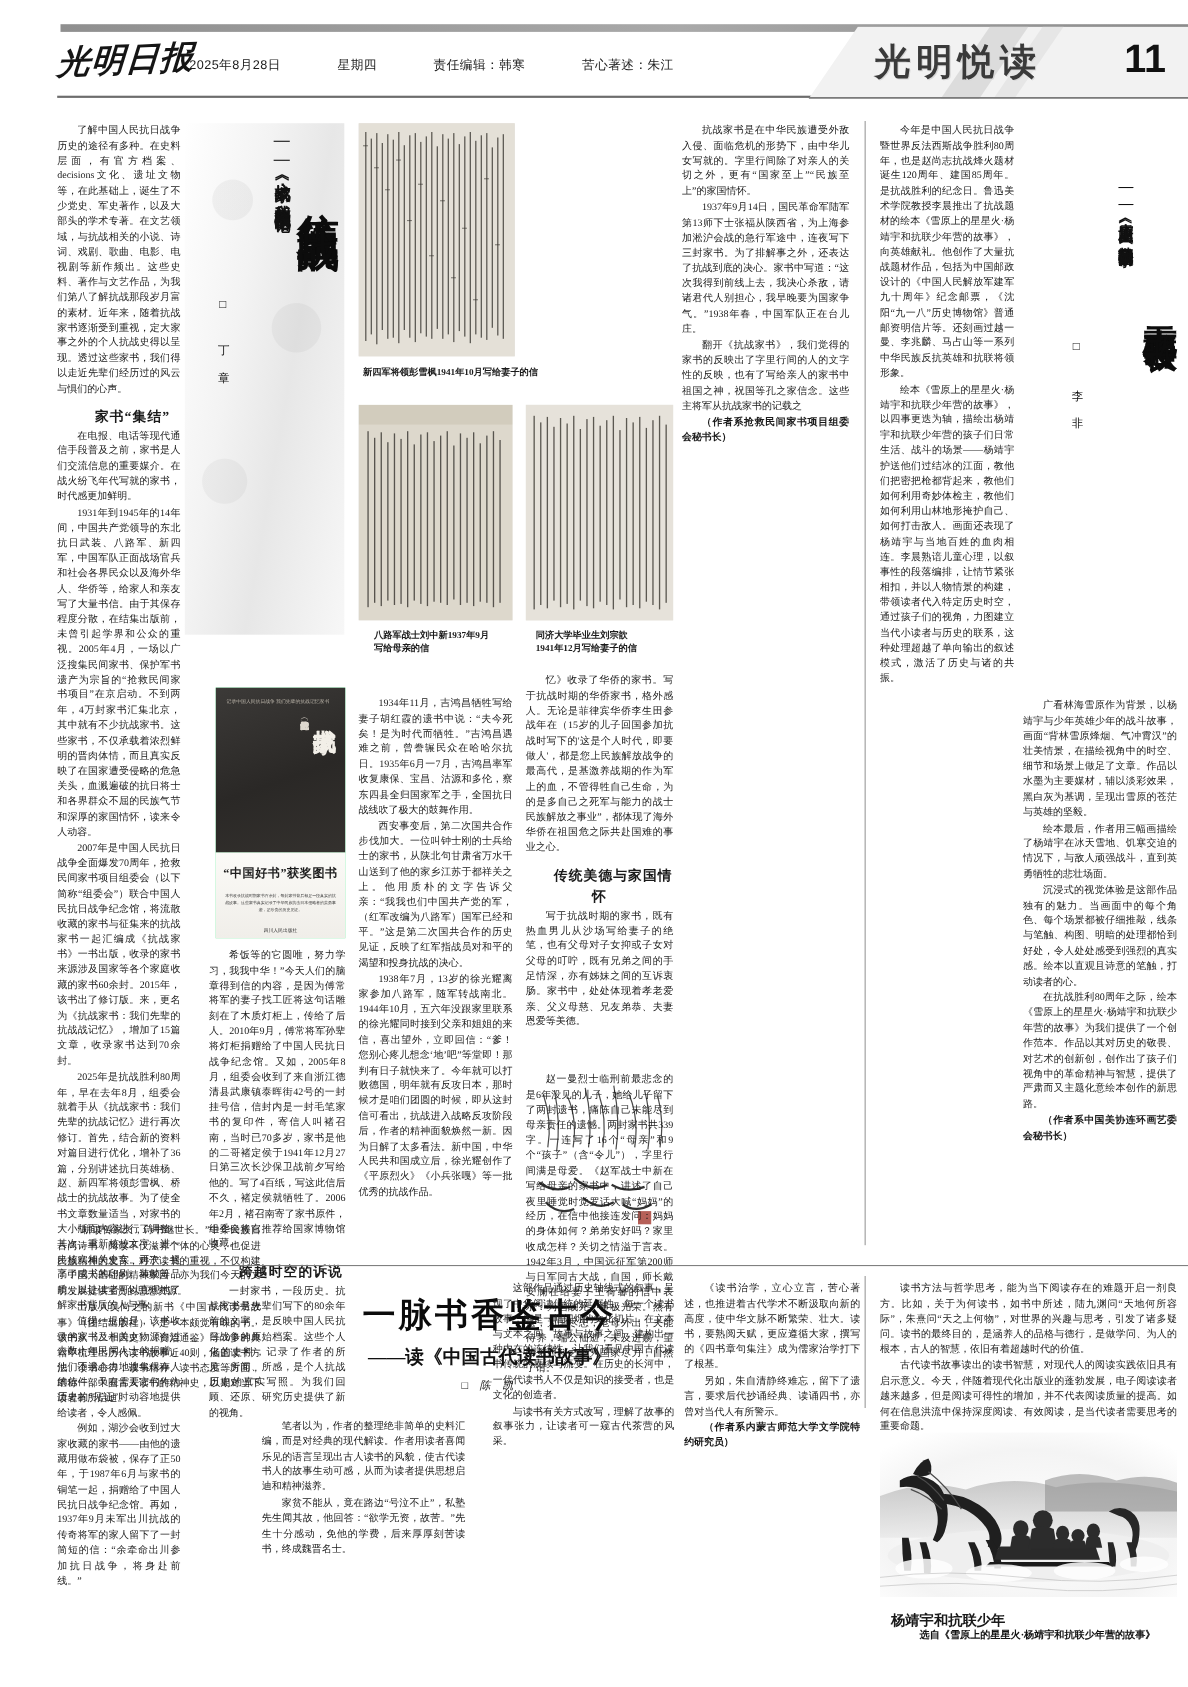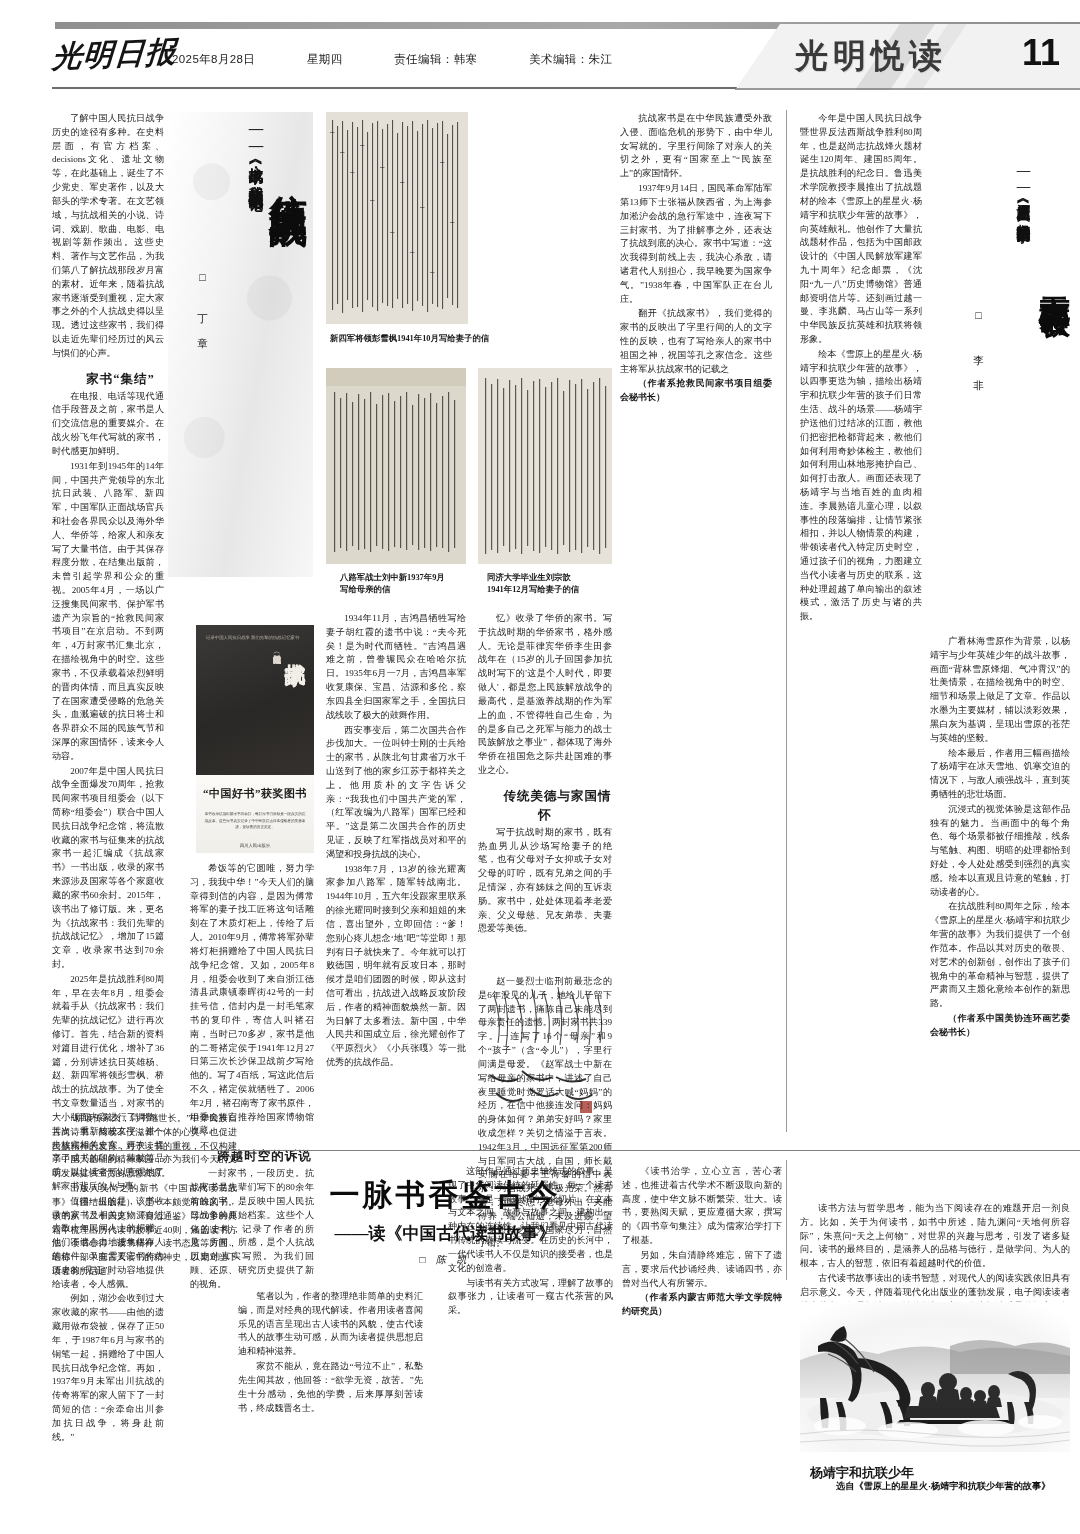--- a/index.html
+++ b/index.html
@@ -148,40 +148,40 @@
 
 <div class="page">
 
   <div class="masthead">
     <div class="mast-topbar"></div>
     <div class="logo">光明日报</div>
     <div class="mast-meta">
       <span>2025年8月28日</span>
       <span>星期四</span>
       <span>责任编辑：韩寒</span>
-      <span>美术编辑：朱江</span>
+      <span>苦心著述：朱江</span>
     </div>
     <div class="mast-rule"></div>
     <div class="mast-diag">
       <svg width="345" height="66" viewBox="0 0 345 66">
         <polygon points="0,66 45,0 345,0 345,66" fill="#f2f2f2"></polygon>
         <polygon points="120,66 165,0 200,0 155,66" fill="#dcdcdc"></polygon>
         <polygon points="168,66 213,0 232,0 187,66" fill="#e6e6e6"></polygon>
         <line x1="0" y1="65" x2="345" y2="65" stroke="#7b7b7b" stroke-width="1.5"></line>
       </svg>
     </div>
     <div class="section-title">光明悦读</div>
     <div class="page-num">11</div>
   </div>
 
   <div class="col" style="left:52px; top:112px; width:112px; height:1020px;">
     <p>了解中国人民抗日战争历史的途径有多种。在史料层面，有官方档案、decisions文化、遗址文物等，在此基础上，诞生了不少党史、军史著作，以及大部头的学术专著。在文艺领域，与抗战相关的小说、诗词、戏剧、歌曲、电影、电视剧等新作频出。这些史料、著作与文艺作品，为我们第八了解抗战那段岁月富的素材。近年来，随着抗战家书逐渐受到重视，定大家事之外的个人抗战史得以呈现。透过这些家书，我们得以走近先辈们经历过的风云与惧们的心声。</p>
     <p class="subhead">家书“集结”</p>
     <p>在电报、电话等现代通信手段普及之前，家书是人们交流信息的重要媒介。在战火纷飞年代写就的家书，时代感更加鲜明。</p>
-    <p>1931年到1945年的14年间，中国共产党领导的东北抗日武装、八路军、新四军，中国军队正面战场官兵和社会各界民众以及海外华人、华侨等，给家人和亲友写了大量书信。由于其保存程度分散，在结集出版前，未曾引起学界和公众的重视。2005年4月，一场以广泛搜集民间家书、保护军书遗产为宗旨的“抢救民间家书项目”在京启动。不到两年，4万封家书汇集北京，在描绘视角中的时空。这些家书，不仅承载着浓烈鲜明的晋肉体情，而且真实反映了在国家遭受侵略的危急关头，血溅遍破的抗日将士和各界群众不屈的民族气节和深厚的家国情怀，读来令人动容。</p>
+    <p>1931年到1945年的14年间，中国共产党领导的东北抗日武装、八路军、新四军，中国军队正面战场官兵和社会各界民众以及海外华人、华侨等，给家人和亲友写了大量书信。由于其保存程度分散，在结集出版前，未曾引起学界和公众的重视。2005年4月，一场以广泛搜集民间家书、保护军书遗产为宗旨的“抢救民间家书项目”在京启动。不到两年，4万封家书汇集北京，其中就有不少抗战家书。这些家书，不仅承载着浓烈鲜明的晋肉体情，而且真实反映了在国家遭受侵略的危急关头，血溅遍破的抗日将士和各界群众不屈的民族气节和深厚的家国情怀，读来令人动容。</p>
     <p>2007年是中国人民抗日战争全面爆发70周年，抢救民间家书项目组委会（以下简称“组委会”）联合中国人民抗日战争纪念馆，将流散收藏的家书与征集来的抗战家书一起汇编成《抗战家书》一书出版，收录的家书来源涉及国家等各个家庭收藏的家书60余封。2015年，该书出了修订版。来，更名为《抗战家书：我们先辈的抗战战记忆》，增加了15篇文章，收录家书达到70余封。</p>
     <p>2025年是抗战胜利80周年，早在去年8月，组委会就着手从《抗战家书：我们先辈的抗战记忆》进行再次修订。首先，结合新的资料对篇目进行优化，增补了36篇，分别讲述抗日英雄杨、赵、新四军将领彭雪枫、桥战士的抗战故事。为了使全书文章数量适当，对家书的大小版面内容进行了调整。其次，重新核校文字，进一步核实相关史实。再次，提高了成书的印刷、装帧等品质，以让读者可以直观地了解家书背后的人与事。</p>
     <p>值得一提的是，该书收录的家书及相关文物源自过去数十年民间人士的捐赠。他们不遗余力地搜集保存人的信件，又在需要它们作为历史的“见证”时动容地提供给读者，令人感佩。</p>
     <p>例如，湖沙会收到过大家收藏的家书——由他的遗藏用做布袋被，保存了正50年，于1987年6月与家书的铜笔一起，捐赠给了中国人民抗日战争纪念馆。再如，1937年9月未军出川抗战的传奇将军的家人留下了一封简短的信：“余牵命出川参加抗日战争，将身赴前线。”</p>
     <p></p>
   </div>
 
   <div class="hl-block">
     <div class="hl-bg"></div>
     <div class="v-sub">——《抗战家书：我们先辈的抗战记忆》略记</div>
@@ -323,21 +323,21 @@
       <div class="bc-pub">四川人民出版社</div>
     </div>
   </div>
 
   <div class="col" style="left:190px; top:862px; width:124px; height:270px;">
     <p>希饭等的它圆唯，努力学习，我我中华！”今天人们的脑章得到信的内容，是因为傅常将军的妻子找工匠将这句话雕刻在了木质灯柜上，传给了后人。2010年9月，傅常将军孙辈将灯柜捐赠给了中国人民抗日战争纪念馆。又如，2005年8月，组委会收到了来自浙江德清县武康镇泰晖街42号的一封挂号信，信封内是一封毛笔家书的复印件，寄信人叫褚召南，当时已70多岁，家书是他的二哥褚定侯于1941年12月27日第三次长沙保卫战前夕写给他的。写了4百纸，写这此信后不久，褚定侯就牺牲了。2006年2月，褚召南寄了家书原件，组委会将它推荐给国家博物馆收藏。</p>
     <p class="subhead">跨越时空的诉说</p>
     <p>一封家书，一段历史。抗战家书是先辈们写下的80余年前的文字，是反映中国人民抗日战争的原始档案。这些个人化的史料，记录了作者的所见、所闻、所感，是个人抗战历史的真实写照。为我们回顾、还原、研究历史提供了新的视角。</p>
   </div>
 
-  <div class="col" style="left:326px; top:612px; width:140px; height:520px;">
+  <div class="col" style="left:326px; top:633px; width:140px; height:520px;">
     <p>1934年11月，吉鸿昌牺牲写给妻子胡红霞的遗书中说：“夫今死矣！是为时代而牺牲。”吉鸿昌遇难之前，曾誊辗民众在哈哈尔抗日。1935年6月一7月，吉鸿昌率军收复康保、宝昌、沽源和多伦，察东四县全归国家军之手，全国抗日战线吹了极大的鼓舞作用。</p>
     <p>西安事变后，第二次国共合作步伐加大。一位叫钟士刚的士兵给士的家书，从陕北句甘肃省万水千山送到了他的家乡江苏于都祥关之上。他用质朴的文字告诉父亲：“我我也们中国共产党的军，（红军改编为八路军）国军已经和平。”这是第二次国共合作的历史见证，反映了红军指战员对和平的渴望和投身抗战的决心。</p>
     <p>1938年7月，13岁的徐光耀离家参加八路军，随军转战南北。1944年10月，五六年没跟家里联系的徐光耀同时接到父亲和姐姐的来信，喜出望外，立即回信：“爹！您别心疼儿想念‘地’吧”等堂即！那判有日子就快来了。今年就可以打败德国，明年就有反攻日本，那时候才是咱们团圆的时候，即从这封信可看出，抗战进入战略反攻阶段后，作者的精神面貌焕然一新。因为日解了太多看法。新中国，中华人民共和国成立后，徐光耀创作了《平原烈火》《小兵张嘎》等一批优秀的抗战作品。</p>
   </div>
 
   <div class="col" style="left:478px; top:612px; width:134px; height:350px;">
     <p>忆》收录了华侨的家书。写于抗战时期的华侨家书，格外感人。无论是菲律宾华侨李生田参战年在（15岁的儿子回国参加抗战时写下的'这是个人时代，即要做人'，都是您上民族解放战争的最高代，是基激养战期的作为军上的血，不管得牲自己生命，为的是多自己之死军与能力的战士民族解放之事业”，都体现了海外华侨在祖国危之际共赴国难的事业之心。</p>
     <p class="subhead">传统美德与家国情怀</p>
     <p>写于抗战时期的家书，既有热血男儿从沙场写给妻子的绝笔，也有父母对子女抑或子女对父母的叮咛，既有兄弟之间的手足情深，亦有姊妹之间的互诉衷肠。家书中，处处体现着孝老爱亲、父义母慈、兄友弟恭、夫妻恩爱等美德。</p>
   </div>
@@ -412,21 +412,21 @@
     <p>这部作品通过历史轴线式的叙事，呈现了中华阅读传统的延展性。每一个读书故事，都是一幅闪烁的文化切片，在文本与文本之间、故事与故事之间，建构出一种内在的连续性，让我们看见中国古代读书传统的赓续与流变。在历史的长河中，一代代读书人不仅是知识的接受者，也是文化的创造者。</p>
     <p>与读书有关方式改写，理解了故事的叙事张力，让读者可一窥古代茶营的风采。</p>
   </div>
 
   <div class="col" style="left:622px; top:1165px; width:160px; height:360px;">
     <p>《读书治学，立心立言，苦心著述，也推进着古代学术不断汲取向新的高度，使中华文脉不断繁荣、壮大。读书，要熟阅天赋，更应遵循大家，撰写的《四书章句集注》成为儒家治学打下了根基。</p>
     <p>另如，朱自清静终难忘，留下了遗言，要求后代抄诵经典、读诵四书，亦曾对当代人有所警示。</p>
     <p class="credit">（作者系内蒙古师范大学文学院特约研究员）</p>
   </div>
 
-  <div class="col" style="left:800px; top:1165px; width:270px; height:130px;margin-top:37px;">
+  <div class="col" style="left:800px; top:1165px; width:270px; height:130px;">
     <p>读书方法与哲学思考，能为当下阅读存在的难题开启一剂良方。比如，关于为何读书，如书中所述，陆九渊问“天地何所容际”，朱熹问“天之上何物”，对世界的兴趣与思考，引发了诸多疑问。读书的最终目的，是涵养人的品格与德行，是做学问、为人的根本，古人的智慧，依旧有着超越时代的价值。</p>
     <p>古代读书故事读出的读书智慧，对现代人的阅读实践依旧具有启示意义。今天，伴随着现代化出版业的蓬勃发展，电子阅读读者越来越多，但是阅读可得性的增加，并不代表阅读质量的提高。如何在信息洪流中保持深度阅读、有效阅读，是当代读者需要思考的重要命题。</p>
   </div>
 
   <div class="art-img">
     <svg width="270" height="150" viewBox="0 0 270 150">
       <defs>
         <radialGradient id="snowglow" cx="50%" cy="60%" r="70%">
           <stop offset="0%" stop-color="#ffffff"></stop>
           <stop offset="70%" stop-color="#f4f4f4"></stop>

